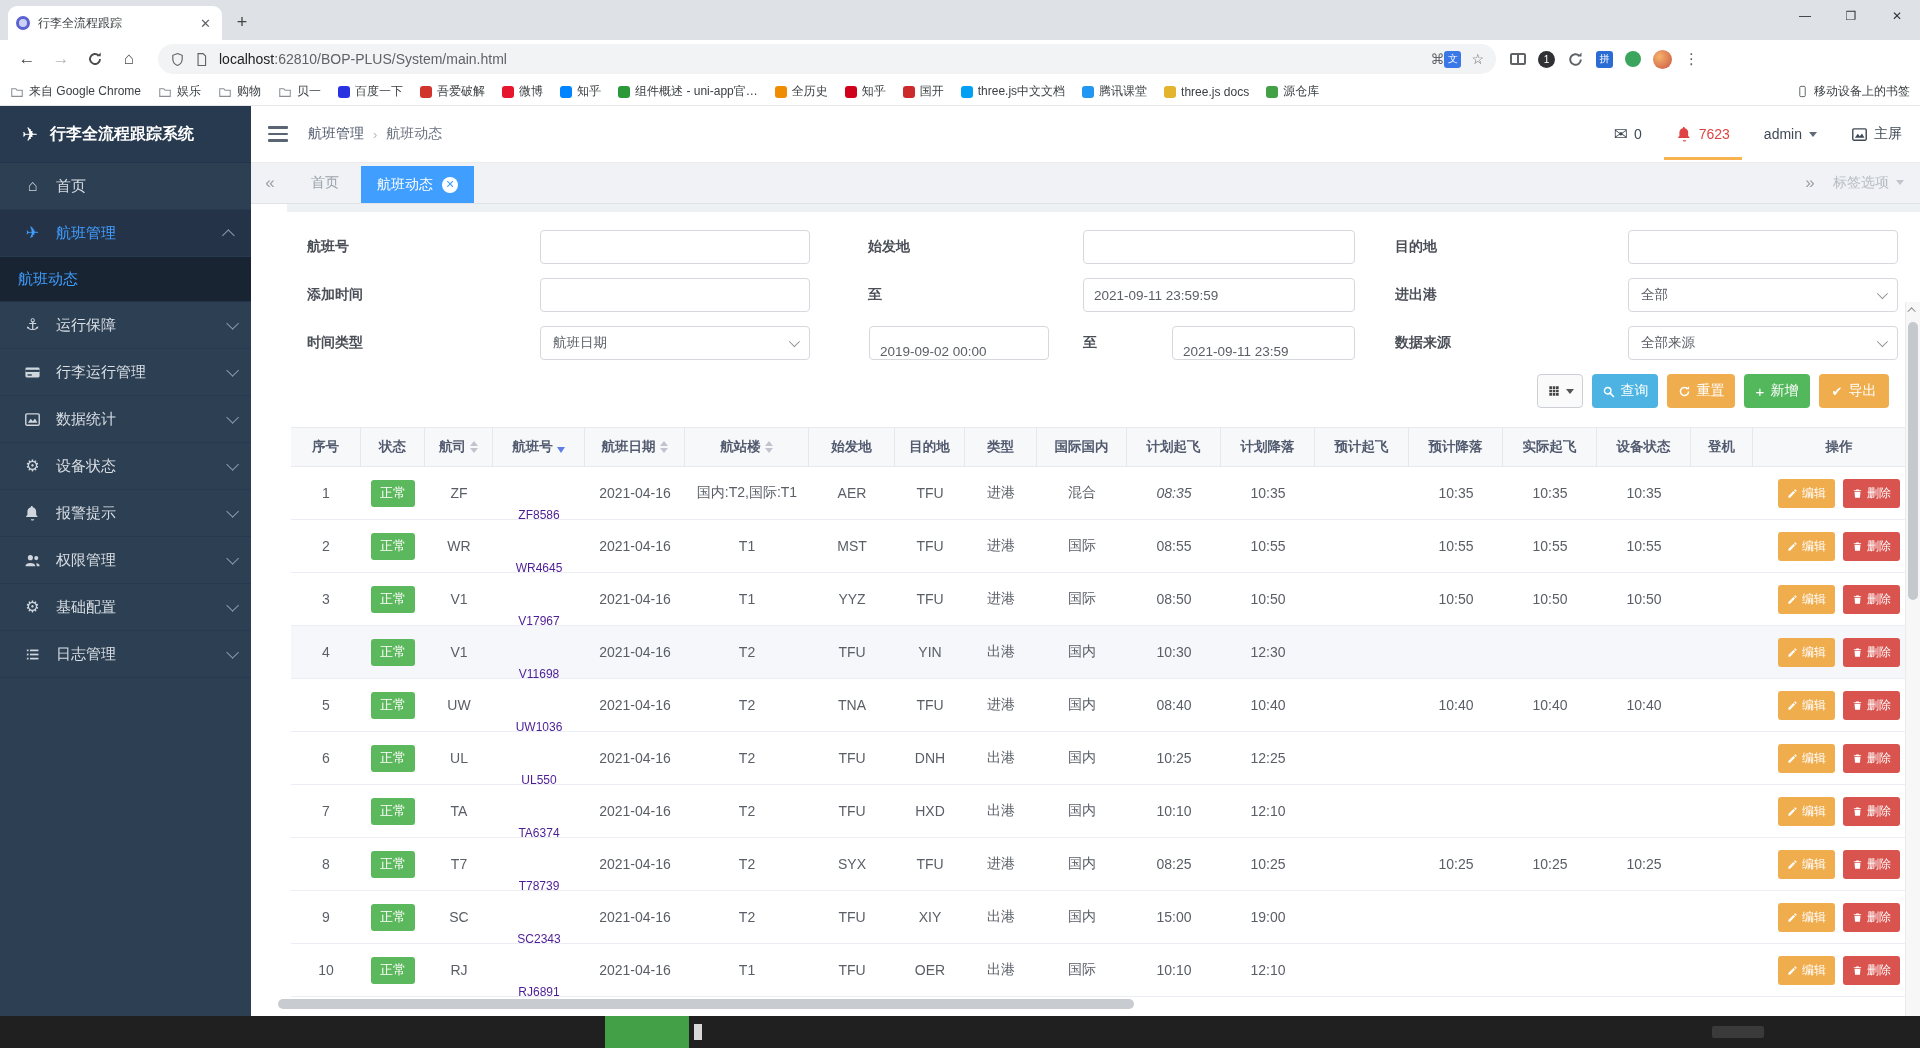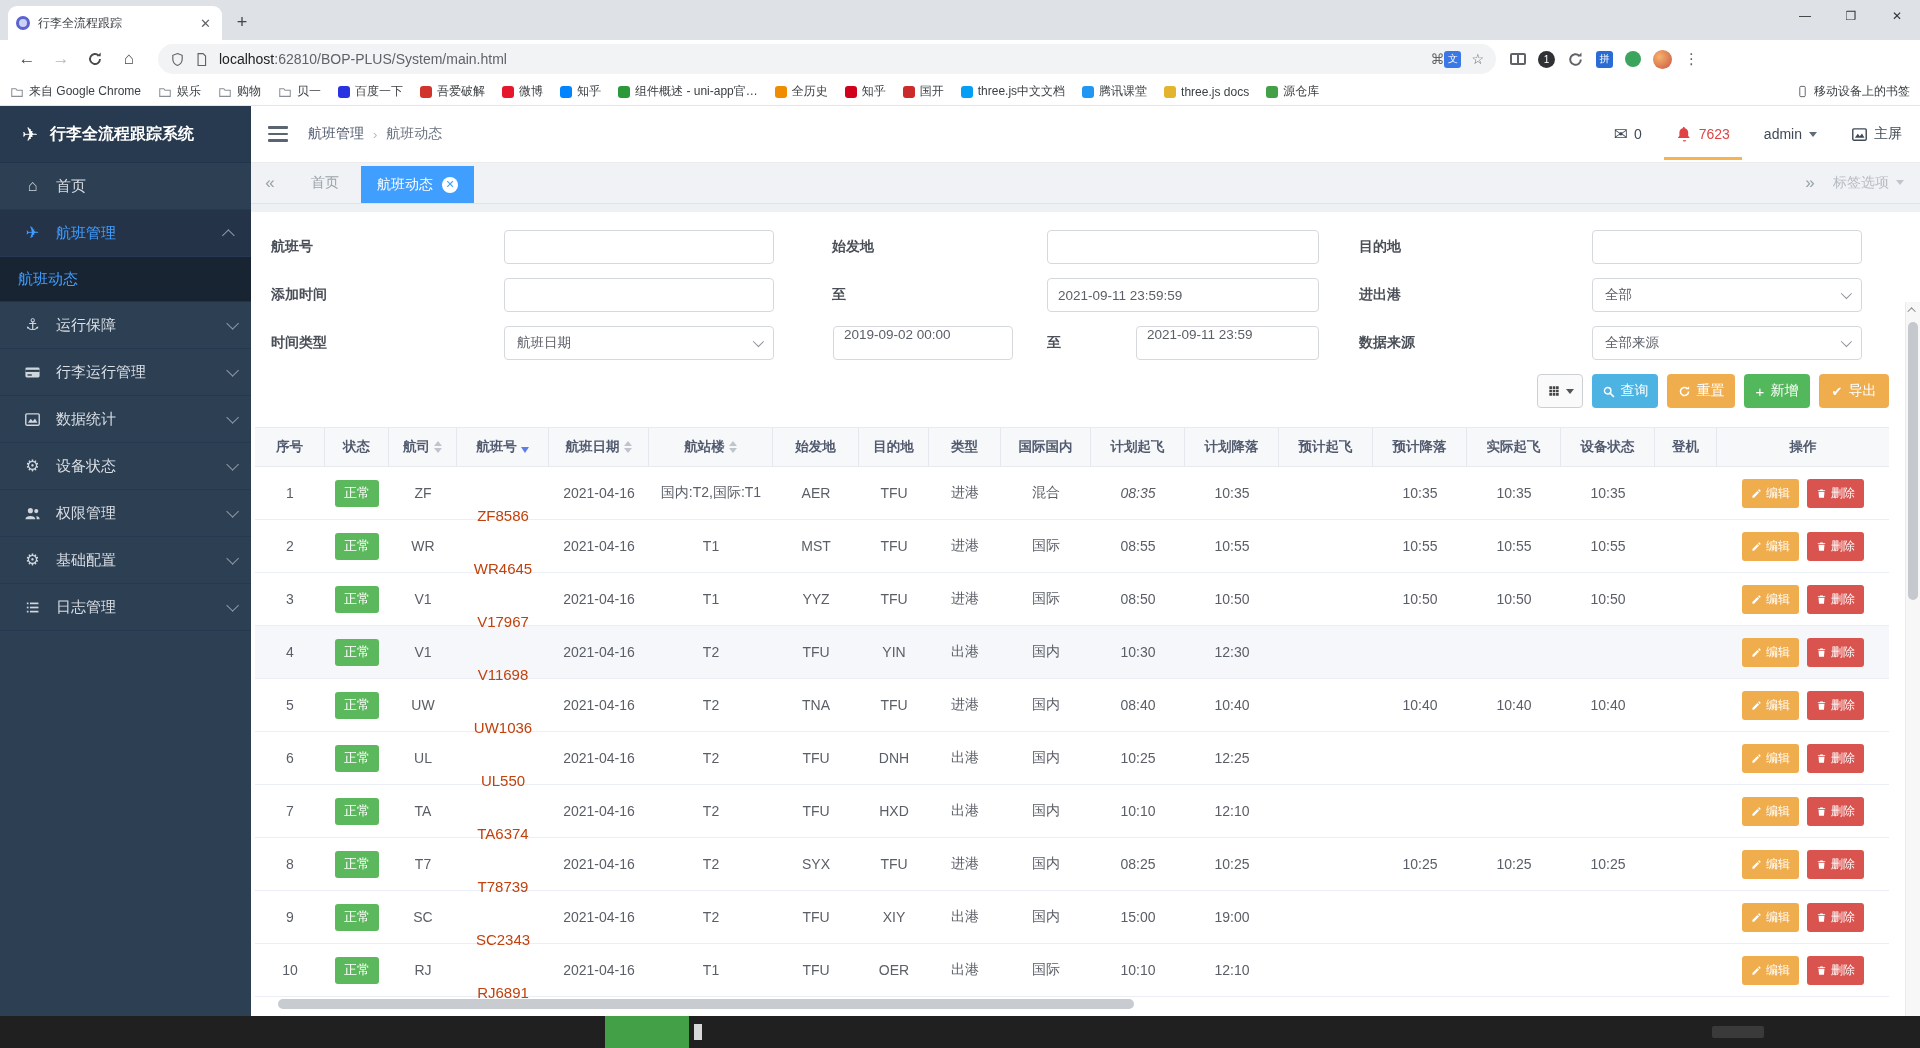--- a/index.html
+++ b/index.html
@@ -81,35 +81,35 @@
   .tabbar{height:41px;background:#f0f2f5;border-bottom:1px solid #dfe3e8;display:flex;align-items:flex-end;}
   .tb-back{width:38px;height:41px;display:flex;align-items:center;justify-content:center;color:#98a0a8;font-size:17px;cursor:pointer;}
   .ptab{height:41px;display:flex;align-items:center;padding:0 22px;font-size:14px;color:#9aa2aa;cursor:pointer;}
   .ptab.act{height:37px;background:#409eff;color:#fff;padding:0 16px;}
   .tab-close{width:16px;height:16px;border-radius:50%;background:#fff;color:#409eff;font-size:11px;display:flex;align-items:center;justify-content:center;margin-left:9px;}
   .tabbar-sp{flex:1;}
   .tb-fwd{width:34px;height:41px;display:flex;align-items:center;justify-content:center;color:#98a0a8;font-size:17px;cursor:pointer;}
   .tb-opts{display:flex;align-items:center;color:#b6bcc2;font-size:14px;padding:0 16px 0 6px;height:41px;cursor:pointer;}
   .tb-opts .caret-d{border-top-color:#c0c4cc;}
 
-  .content{flex:1;position:relative;background:#fff;overflow:hidden;}
+  .content{flex:1;position:relative;background:#fff;overflow:hidden;padding-left:36px;}
   .content-gap{height:8px;background:#eef1f4;}
 
   
   .form{padding:18px 0 0 20px;}
   .frow{display:flex;align-items:center;height:34px;margin-bottom:14px;}
   .f-label{width:233px;font-size:14px;font-weight:700;color:#4a4e57;}
   .f-label.mid{width:215px;margin-left:58px;}
   .f-label.third{width:233px;margin-left:40px;}
   .f-inp{width:270px;height:34px;border:1px solid #d5d9de;border-radius:4px;font-size:13.5px;color:#5a5e66;padding:0 10px;background:#fff;outline:none;font-family:inherit;}
   .f-inp.w272{width:272px;}
   .sel{width:270px;height:34px;border:1px solid #d5d9de;border-radius:4px;display:flex;align-items:center;padding:0 12px;font-size:13.5px;color:#5a5e66;cursor:pointer;background:#fff;}
   .sel span{flex:1;}
   .sc{width:8px;height:8px;border-right:1.4px solid #8b9198;border-bottom:1.4px solid #8b9198;transform:rotate(45deg) translateY(-2px);}
-  .dinp{height:34px;border:1px solid #d5d9de;border-radius:4px;font-size:13.5px;color:#5a5e66;padding:0 10px;display:flex;align-items:flex-start;background:#fff;}
+  .dinp{height:34px;border:1px solid #d5d9de;border-radius:4px;font-size:13.5px;color:#5a5e66;padding:0 10px;display:flex;align-items:flex-end;background:#fff;}
   .d180{width:180px;margin-left:59px;}
   .d183{width:183px;}
   .zhi{width:89px;margin-left:34px;font-size:14px;font-weight:700;color:#4a4e57;}
 
   
   .btnrow{display:flex;justify-content:flex-end;align-items:center;padding-right:31px;margin-top:13px;gap:9px;}
   .btn{height:34px;border:none;border-radius:4px;color:#fff;font-size:14px;display:flex;align-items:center;justify-content:center;gap:6px;cursor:pointer;font-family:inherit;}
   .btn .icn{width:13px;height:13px;color:#fff;}
   .btn-grid{width:46px;height:34px;background:#fafafa;border:1px solid #ccd0d5;border-radius:4px;display:flex;align-items:center;justify-content:center;gap:5px;cursor:pointer;}
   .btn-grid .icn{width:14px;height:14px;color:#444;}
@@ -127,21 +127,21 @@
   .th{height:40px;display:flex;align-items:center;justify-content:center;font-size:13.5px;font-weight:700;color:#515a6e;border-right:1px solid #e6e8ee;gap:4px;}
   .th:last-child{border-right:none;}
   .sorter{display:inline-flex;flex-direction:column;gap:2px;}
   .cu{width:0;height:0;border-left:4px solid transparent;border-right:4px solid transparent;border-bottom:5px solid #c0c4cc;}
   .cd{width:0;height:0;border-left:4px solid transparent;border-right:4px solid transparent;border-top:5px solid #c0c4cc;}
   .cd.on{border-top-width:6px;border-left-width:4.5px;border-right-width:4.5px;border-top-color:#5f7de8;margin-top:6px;}
   .tr{display:flex;height:53px;align-items:center;border-bottom:1px solid #ebeef5;}
   .tr.hl{background:#f5f7fa;}
   .td{display:flex;align-items:center;justify-content:center;font-size:14px;color:#5a5e66;white-space:nowrap;}
   .badge{min-width:44px;height:27px;background:#5cb85c;border-radius:3px;color:#fff;font-size:13px;display:flex;align-items:center;justify-content:center;padding:0 6px;}
-  .flink{color:#c2410c;font-size:15px;cursor:pointer;margin-top:44px;}
+  .flink{color:#4c1d95;font-size:12px;cursor:pointer;margin-top:44px;}
   .td.acts{gap:8px;}
   .abtn{height:29px;border:none;border-radius:3px;color:#fff;font-size:12px;display:flex;align-items:center;gap:4px;padding:0 9px;cursor:pointer;font-family:inherit;}
   .abtn .icn{width:11px;height:11px;color:#fff;}
   .abtn.edit{background:#f0ad4e;}
   .abtn.del{background:#d9534f;}
 
   
   .vscroll{position:absolute;top:98px;right:0;width:15px;height:812px;background:#f7f7f7;border-left:1px solid #ebebeb;z-index:5;}
   .vs-arrow{height:16px;display:flex;align-items:center;justify-content:center;}
   .vs-arrow i{width:6px;height:6px;border-left:1.6px solid #8a8a8a;border-top:1.6px solid #8a8a8a;transform:rotate(45deg) translateY(2px);}
@@ -354,20 +354,29 @@
           <span class="chev"></span>
         </div>
         <div class="mi">
           <span class="icn mi-ic" style="font-size: 16px;">⚙</span>
           <span class="mi-l">设备状态</span>
           <span class="chev"></span>
         </div>
         <div class="mi">
           <span class="icn mi-ic">
             <svg viewBox="0 0 24 24">
+              <path d="M12 22c1.3 0 2.4-.9 2.45-2h-4.9c.05 1.1 1.15 2 2.45 2zm7-5v-1l-1.8-2V9.5c0-3.1-1.9-5.5-4.7-6.2V3c0-.8-.7-1.5-1.5-1.5S9.5 2.2 9.5 3v.3C6.7 4 4.8 6.4 4.8 9.5V14L3 16v1h16z" fill="currentColor"></path>
+            </svg>
+          </span>
+          <span class="mi-l">报警提示</span>
+          <span class="chev"></span>
+        </div>
+        <div class="mi">
+          <span class="icn mi-ic">
+            <svg viewBox="0 0 24 24">
               <circle cx="9" cy="8" r="3.6" fill="currentColor"></circle>
               <path d="M2 20c0-3 3.4-4.6 7-4.6s7 1.6 7 4.6z" fill="currentColor"></path>
               <circle cx="17.3" cy="8.6" r="2.9" fill="currentColor"></circle>
               <path d="M17.5 15.4c2.6.5 4.5 1.9 4.5 4.1V20h-4z" fill="currentColor"></path>
             </svg>
           </span>
           <span class="mi-l">权限管理</span>
           <span class="chev"></span>
         </div>
         <div class="mi">

